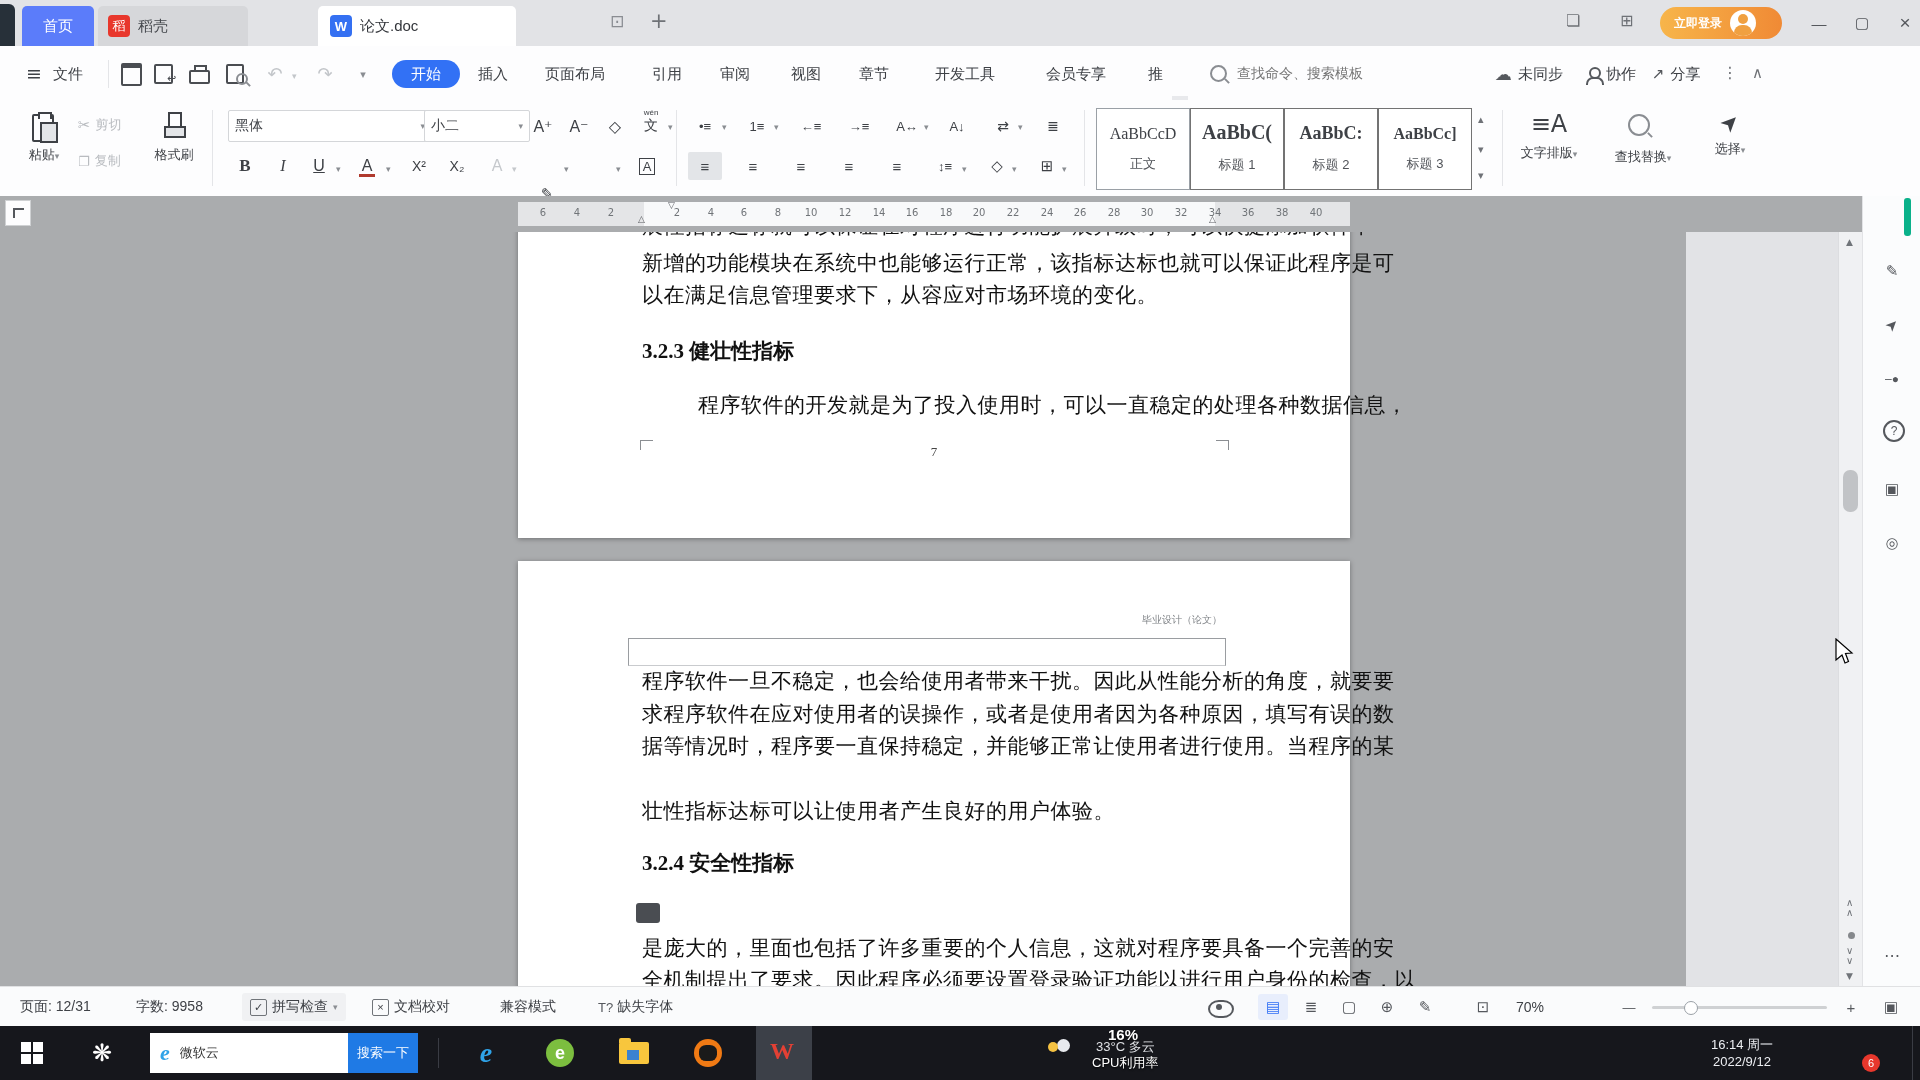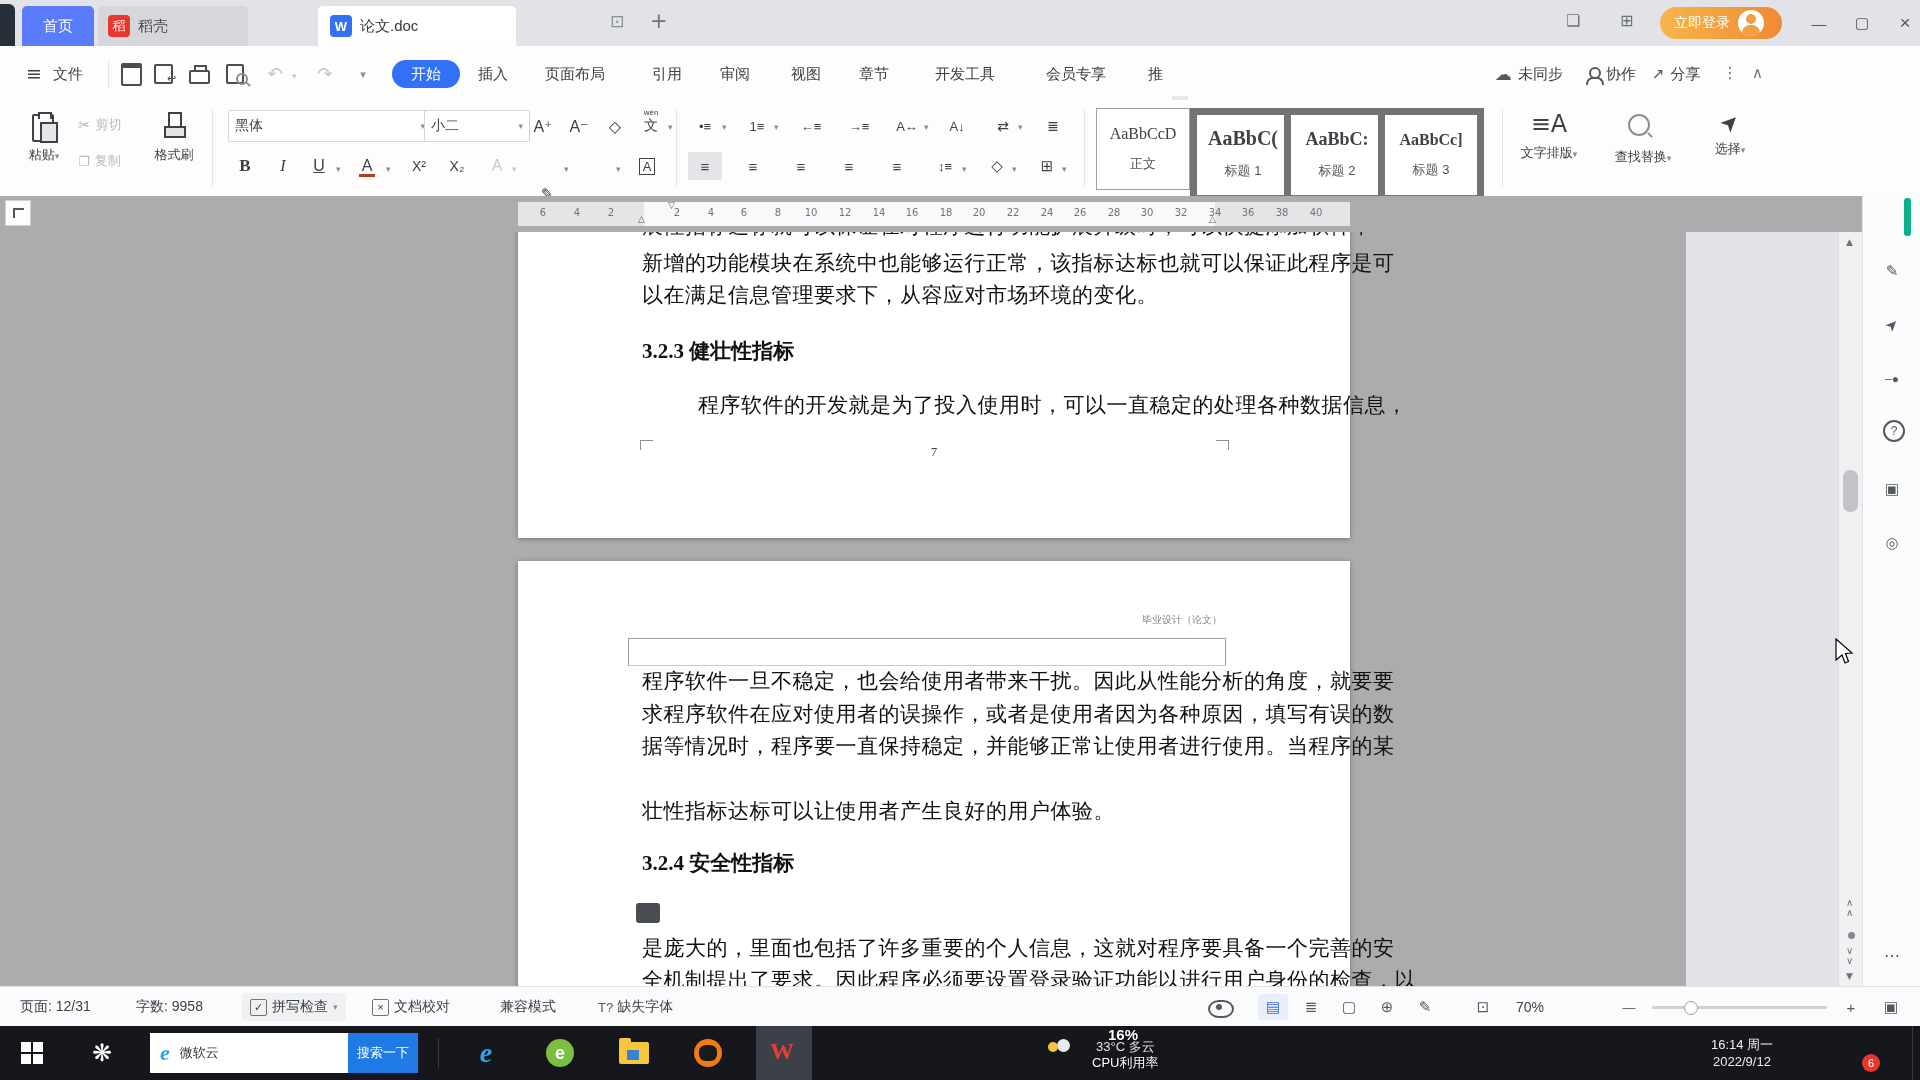--- a/index.html
+++ b/index.html
@@ -14,21 +14,21 @@
   .tabbar{left:0;top:0;width:1920px;height:46px;background:#e2e3e6;}
   .tab{height:40px;top:6px;display:flex;align-items:center;font-size:15px;}
   .tab-home{background:#5b7cfa;color:#fff;left:22px;width:72px;justify-content:center;border-radius:5px 5px 0 0;}
   .tab-docer{background:#d6d7da;left:98px;width:140px;padding-left:10px;border-radius:5px 5px 0 0;color:#43464b;}
   .tab-doc{background:#fff;left:318px;width:186px;padding-left:12px;border-radius:5px 5px 0 0;color:#33363b;}
   .docer-logo{width:22px;height:22px;border-radius:4px;background:#e8372c;color:#fff;font-size:13px;
               display:flex;align-items:center;justify-content:center;margin-right:8px;}
   .wps-doclogo{width:22px;height:22px;border-radius:4px;background:#3470f2;color:#fff;font-size:13px;font-weight:bold;
               display:flex;align-items:center;justify-content:center;margin-right:8px;}
   .login-pill{left:1660px;top:7px;width:108px;height:32px;border-radius:16px;background:linear-gradient(90deg,#f7b54a,#f08a35);
-              color:#fff;font-size:14px;display:flex;align-items:center;padding-left:14px;}
+              color:#fff;font-size:12px;display:flex;align-items:center;padding-left:14px;font-weight:bold;}
   .login-avatar{width:26px;height:26px;border-radius:50%;background:#fff;margin-left:8px;position:relative;overflow:hidden;}
   .login-avatar:before{content:"";position:absolute;left:8px;top:4px;width:10px;height:10px;border-radius:50%;background:#f0a040;}
   .login-avatar:after{content:"";position:absolute;left:4px;top:15px;width:18px;height:12px;border-radius:8px 8px 0 0;background:#f0a040;}
   .winbtn{top:8px;width:30px;height:30px;font-size:15px;color:#55585d;display:flex;align-items:center;justify-content:center;}
   
   .menubar{left:0;top:46px;width:1920px;height:54px;background:#fdfdfe;}
   .menu-item{top:14px;height:28px;display:flex;align-items:center;font-size:15px;color:#3e4146;}
   .menu-active{background:#3271f5;color:#fff;border-radius:15px;justify-content:center;}
   .qicon{top:15px;width:26px;height:26px;font-size:16px;display:flex;align-items:center;justify-content:center;color:#4a4d52;}
   .searchbox{left:1210px;top:12px;width:290px;height:30px;display:flex;align-items:center;}
@@ -36,21 +36,21 @@
                    font-family:"Liberation Sans",sans-serif;}
   .mag{width:13px;height:13px;border:2px solid #8a8d92;border-radius:50%;position:relative;margin-right:8px;flex:none;}
   .mag:after{content:"";position:absolute;width:6px;height:2px;background:#8a8d92;transform:rotate(45deg);right:-5px;bottom:-2px;}
   
   .ribbon{left:0;top:100px;width:1920px;height:96px;background:#fdfdfe;border-bottom:1px solid #dfe0e2;}
   .biglbl{font-size:13px;color:#3e4146;text-align:center;}
   .combo{height:30px;border:1px solid #d4d6d9;background:#fff;display:flex;align-items:center;
          justify-content:space-between;padding:0 6px;font-size:14px;border-radius:2px;}
   .sicon{width:34px;height:28px;display:flex;align-items:center;justify-content:center;font-size:15px;}
   .active-tool{background:#e3e5e8;border-radius:2px;}
-  .stylebox{top:8px;width:92px;height:80px;background:#fff;border:7px solid #737373;text-align:center;}
+  .stylebox{top:8px;width:92px;height:80px;background:#fff;border:1px solid #737373;text-align:center;}
   .stylebox .sample{font-family:"Liberation Serif",serif;font-size:16px;margin-top:16px;white-space:nowrap;overflow:hidden;}
   .stylebox .slabel{font-size:13px;color:#505358;margin-top:12px;}
   .clip{position:relative;overflow:hidden;}
   .ubar{position:absolute;left:4px;bottom:3px;height:3px;width:16px;}
   
   .rulerbar{left:0;top:196px;width:1920px;height:36px;background:#aaacae;}
   .rulstrip{left:518px;top:6px;width:832px;height:24px;background:#e4e5e7;}
   .rulin{left:126px;top:0;width:571px;height:24px;background:#f8f9fa;position:absolute;}
   .rnum{position:absolute;top:5px;transform:translateX(-50%);font-size:10px;color:#707478;font-family:"DejaVu Sans",sans-serif;}
   .marker{position:absolute;font-size:9px;color:#5a5d61;}
@@ -173,20 +173,24 @@
         <span>开发工具</span>
       </div>
     <div class="abs menu-item" style="left:1046px;">
         <span>会员专享</span>
       </div>
     <div class="abs menu-item" style="left:1148px;">
         <span>推</span>
       </div>
     <div class="abs" style="left:1172px;top:50px;width:16px;height:20px;background:#e8e9ec;color:#6f7277;font-size:13px;text-align:center;line-height:20px;">›</div>
 
+    <div class="abs searchbox">
+      <span class="mag"></span>
+      <input placeholder="查找命令、搜索模板" style="">
+    </div>
 
     <div class="abs menu-item" style="left:1495px;">
       <span class="ic" style="font-size:17px;margin-right:6px;color:#55585d;">☁</span>
       <span>未同步</span>
     </div>
     <div class="abs menu-item" style="left:1586px;">
       <span class="ic" style="margin-right:6px;position:relative;width:14px;height:14px;">
         <span style="position:absolute;left:3px;top:0;width:8px;height:8px;border:2px solid #55585d;border-radius:50%;"></span>
         <span style="position:absolute;left:0;top:10px;width:14px;height:6px;border:2px solid #55585d;border-bottom:none;border-radius:7px 7px 0 0;"></span>
       </span>

